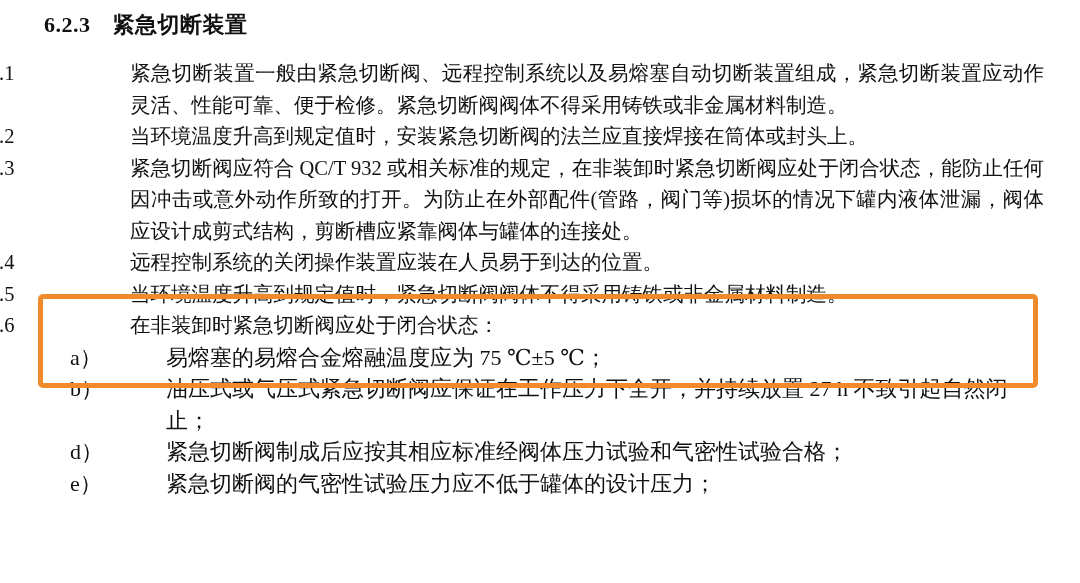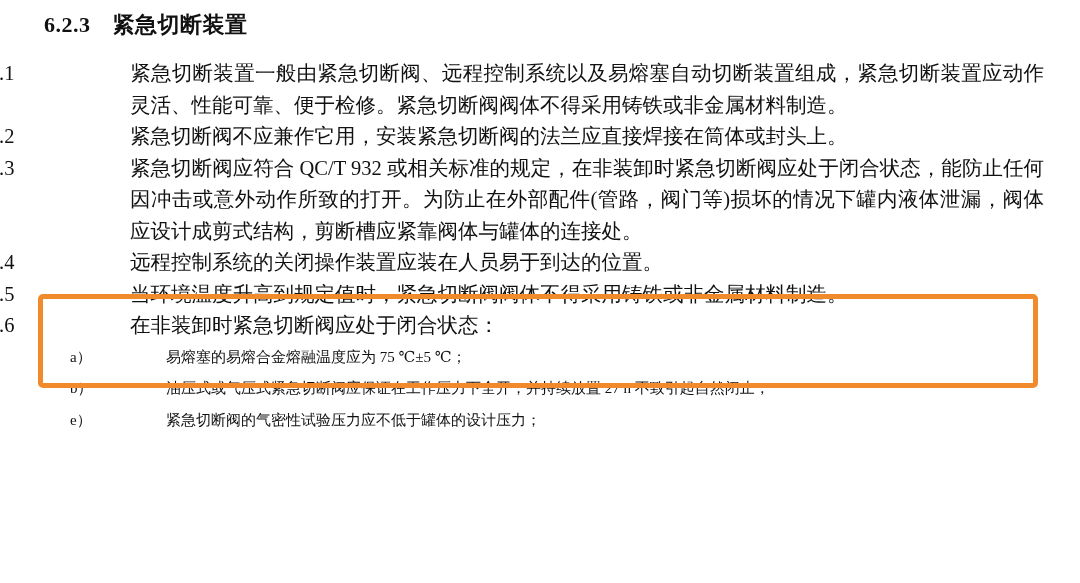--- a/index.html
+++ b/index.html
@@ -59,21 +59,21 @@
   .para.hang {
     padding-left: 86px;
     text-indent: -86px;
   }
   .sub-list {
     list-style: none;
     margin: 0;
     padding: 0;
   }
   .sub-item {
-    font-size: 15px;
+    font-size: 22px;
     line-height: 31.5px;
     padding-left: 122px;
     text-indent: -48px;
     position: relative;
   }
   .sub-item .marker {
     display: inline-block;
     width: 48px;
   }
   .highlight-box {
@@ -94,33 +94,34 @@
 <div id="page">
 
   <div class="section-heading">
     <span class="num">6.2.3</span><span>紧急切断装置</span>
   </div>
 
   <div class="body-block">
 
     <p class="para hang"><span class="clause-no">6.2.3.1</span><span class="clause-txt">紧急切断装置一般由紧急切断阀、远程控制系统以及易熔塞自动切断装置组成，紧急切断装置应动作灵活、性能可靠、便于检修。紧急切断阀阀体不得采用铸铁或非金属材料制造。</span></p>
 
-    <p class="para hang"><span class="clause-no">6.2.3.2</span><span class="clause-txt">紧急切断阀不应兼作它用，安装紧急切断阀的法兰应直接焊接在筒体或封头上。</span></p>
+    <p class="para hang"><span class="clause-no">6.2.3.2</span><span class="clause-txt">当环境温度升高到规定值时，安装紧急切断阀的法兰应直接焊接在筒体或封头上。</span></p>
 
     <p class="para hang"><span class="clause-no">6.2.3.3</span><span class="clause-txt">紧急切断阀应符合 QC/T 932 或相关标准的规定，在非装卸时紧急切断阀应处于闭合状态，能防止任何因冲击或意外动作所致的打开。为防止在外部配件(管路，阀门等)损坏的情况下罐内液体泄漏，阀体应设计成剪式结构，剪断槽应紧靠阀体与罐体的连接处。</span></p>
 
     <p class="para hang"><span class="clause-no">6.2.3.4</span><span class="clause-txt">远程控制系统的关闭操作装置应装在人员易于到达的位置。</span></p>
 
     <p class="para hang"><span class="clause-no">6.2.3.5</span><span class="clause-txt">当环境温度升高到规定值时，紧急切断阀阀体不得采用铸铁或非金属材料制造。</span></p>
 
     <p class="para hang"><span class="clause-no">6.2.3.6</span><span class="clause-txt">在非装卸时紧急切断阀应处于闭合状态：</span></p>
 
     <ul class="sub-list">
       <li class="sub-item"><span class="marker">a）</span><span>易熔塞的易熔合金熔融温度应为 75 ℃±5 ℃；</span></li>
       <li class="sub-item"><span class="marker">b）</span><span>油压式或气压式紧急切断阀应保证在工作压力下全开，并持续放置 27 h 不致引起自然闭止；</span></li>
+      <li class="sub-item"><span class="marker">d）</span><span>紧急切断阀制成后应按其相应标准经阀体压力试验和气密性试验合格；</span></li>
       <li class="sub-item"><span class="marker">e）</span><span>紧急切断阀的气密性试验压力应不低于罐体的设计压力；</span></li>
     </ul>
 
   </div>
 
   <div class="highlight-box"></div>
 
 </div>
 
 </body></html>

